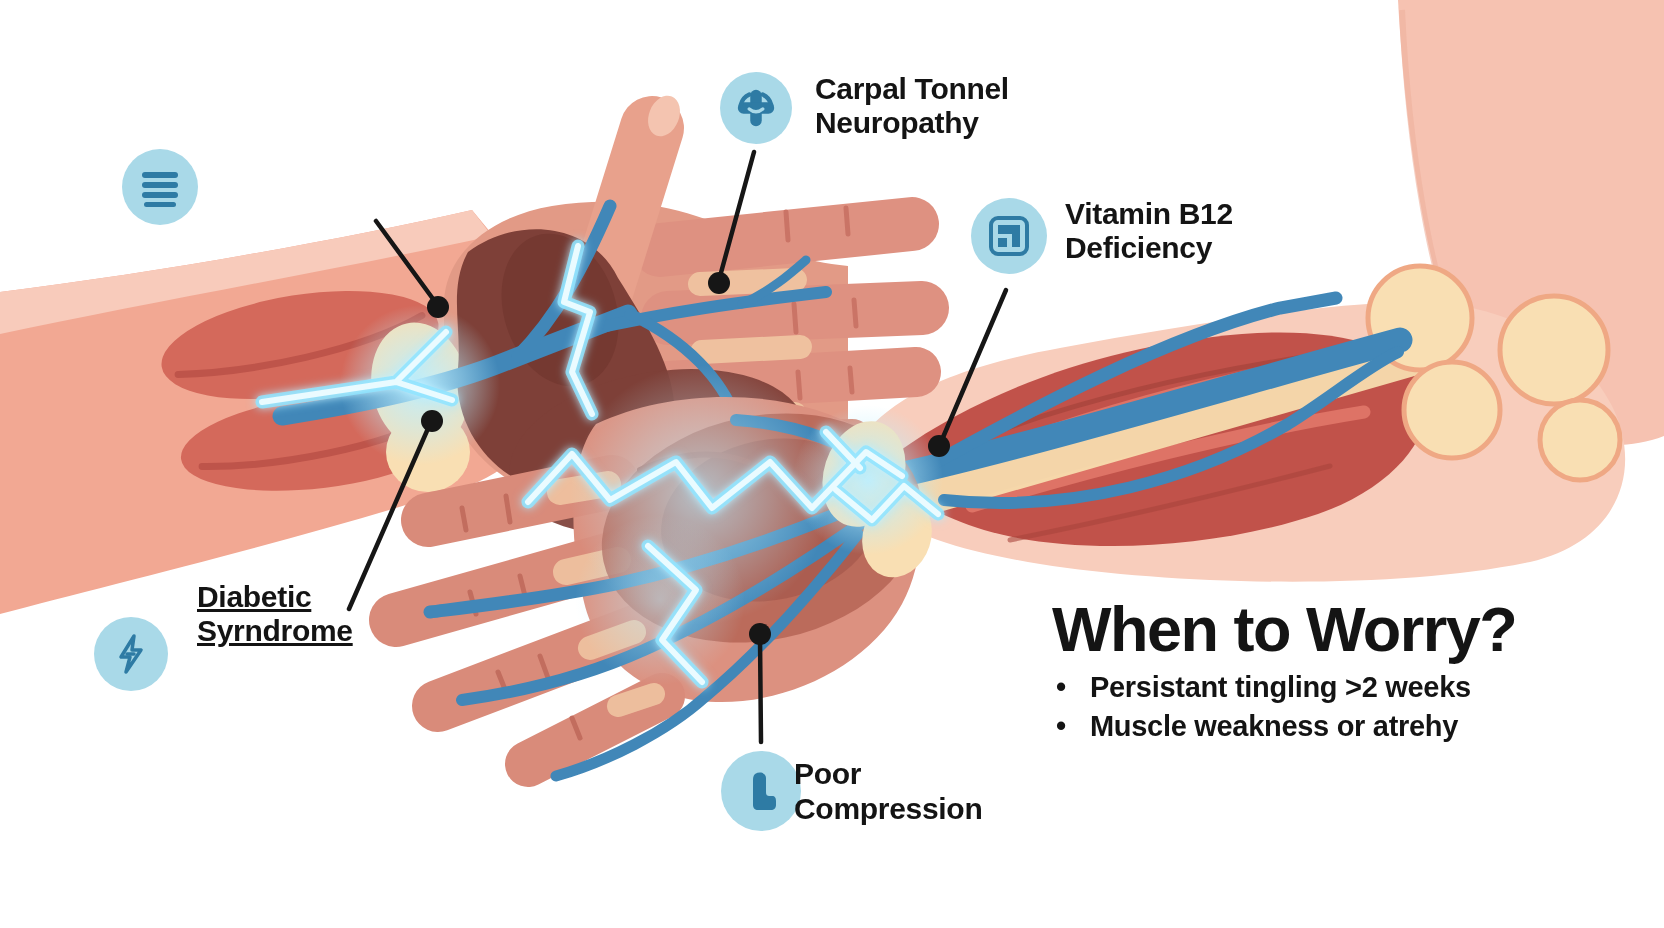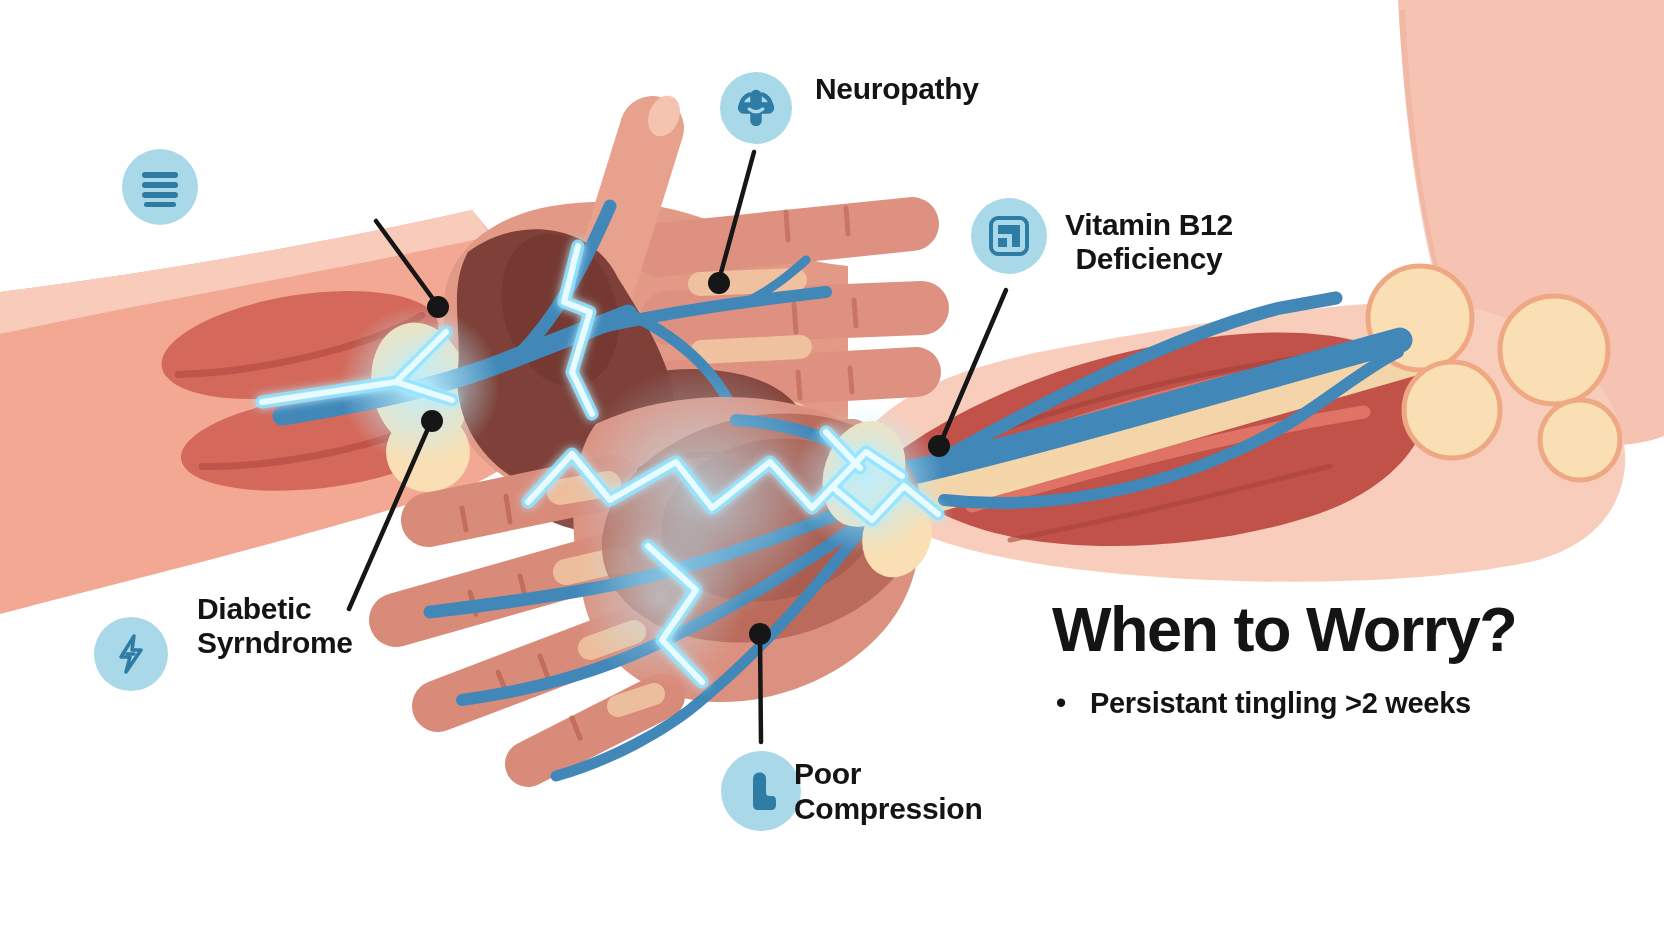--- a/index.html
+++ b/index.html
@@ -18,21 +18,21 @@
   .bone{fill:var(--bone_cream,#F9DFB3);}
 
   .cond-label{position:absolute;color:var(--label_text,#141414);font-weight:bold;
     font-size:30px;line-height:34px;letter-spacing:-0.3px;white-space:nowrap;}
   .label-icon{position:absolute;border-radius:50%;background:var(--icon_circle_bg,#A9D9E8);
     display:flex;align-items:center;justify-content:center;}
   .label-icon svg{position:static;}
 
   .worry{position:absolute;left:1052px;top:596px;color:var(--label_text,#141414);}
   .worry-title{font-weight:bold;font-size:63px;letter-spacing:-1.5px;line-height:66px;white-space:nowrap;}
-  .worry-list{list-style:none;margin:22px 0 0 0;padding:0 0 0 0;}
+  .worry-list{list-style:none;margin:6px 0 0 0;padding:0 0 0 0;}
   .worry-list li{font-weight:bold;font-size:29px;line-height:39px;letter-spacing:-0.3px;white-space:nowrap;}
   .worry-list li::before{content:"\2022";display:inline-block;width:34px;padding-left:4px;}
 </style>
 </head>
 <body>
 
 <div class="stage">
 
   <svg width="1664" height="928" viewBox="0 0 1664 928">
     <defs>
@@ -221,57 +221,59 @@
       <g fill="var(--icon_glyph,#26688F)">
         <rect x="18" y="5" width="12" height="38" rx="6"></rect>
         <rect x="5" y="18" width="38" height="12" rx="6"></rect>
       </g>
       <path d="M8,21 Q10,13 17,10" stroke="var(--icon_glyph,#26688F)" stroke-width="4.5" fill="none" stroke-linecap="round"></path>
       <path d="M40,21 Q38,13 31,10" stroke="var(--icon_glyph,#26688F)" stroke-width="4.5" fill="none" stroke-linecap="round"></path>
       <path d="M17,25 Q24,31 31,25" stroke="#A9D9E8" stroke-width="3.5" fill="none" stroke-linecap="round"></path>
     </svg>
   </div>
   <div class="cond-label" style="left:815px;top:72px;">
+    <div>Carpal Tonnel</div>
     <div>Neuropathy</div>
   </div>
 
   <div class="label-icon" style="left:971px;top:198px;width:76px;height:76px;">
     <svg width="46" height="46" viewBox="0 0 46 46">
       <rect x="5" y="5" width="36" height="36" rx="7" fill="none" stroke="var(--icon_glyph,#2F76A3)" stroke-width="4"></rect>
       <rect x="12" y="12" width="22" height="9" fill="var(--icon_glyph,#2F76A3)"></rect>
       <rect x="12" y="25" width="9" height="9" fill="var(--icon_glyph,#2F76A3)"></rect>
       <rect x="26" y="21" width="8" height="13" fill="var(--icon_glyph,#2F76A3)"></rect>
     </svg>
   </div>
-  <div class="cond-label" style="left:1065px;top:208px;text-align:center;">
+  <div class="cond-label" style="left:1065px;top:197px;">
     <div>Vitamin B12</div>
     <div>Deficiency</div>
   </div>
 
   <div class="label-icon" style="left:94px;top:617px;width:74px;height:74px;">
     <svg width="46" height="46" viewBox="0 0 46 46">
       <path d="M26,5 L13,26 L22,26 L18,41 L33,19 L24,19 Z" fill="none" stroke="var(--icon_glyph,#2F7CA8)" stroke-width="3.5" stroke-linejoin="round"></path>
       <path d="M19,23 L26,23" stroke="var(--icon_glyph,#2F7CA8)" stroke-width="3.5" stroke-linecap="round"></path>
     </svg>
   </div>
-  <div class="cond-label" style="left:197px;top:592px;">
+  <div class="cond-label" style="left:197px;top:580px;text-decoration:underline;">
     <div>Diabetic</div>
     <div>Syrndrome</div>
   </div>
 
   <div class="label-icon" style="left:721px;top:751px;width:80px;height:80px;">
     <svg width="44" height="44" viewBox="0 0 44 44">
       <path d="M16,5 C21,2 27,4 27,9 L27,23 C27,26 28,27 31,27 L33,27 C36,27 37,29 37,32 L37,36 C37,39 35,41 32,41 L19,41 C16,41 14,39 14,36 L14,12 C14,9 14,7 16,5 Z" fill="var(--icon_glyph,#2F6E94)"></path>
     </svg>
   </div>
   <div class="cond-label" style="left:794px;top:756px;line-height:35px;">
     <div>Poor</div>
     <div>Compression</div>
   </div>
 
   <div class="worry">
     <div class="worry-title">When to Worry?</div>
     <ul class="worry-list">
       <li>Persistant tingling &gt;2 weeks</li>
+      <li>Muscle weakness or atrehy</li>
     </ul>
   </div>
 
 </div>
 
 </body></html>

